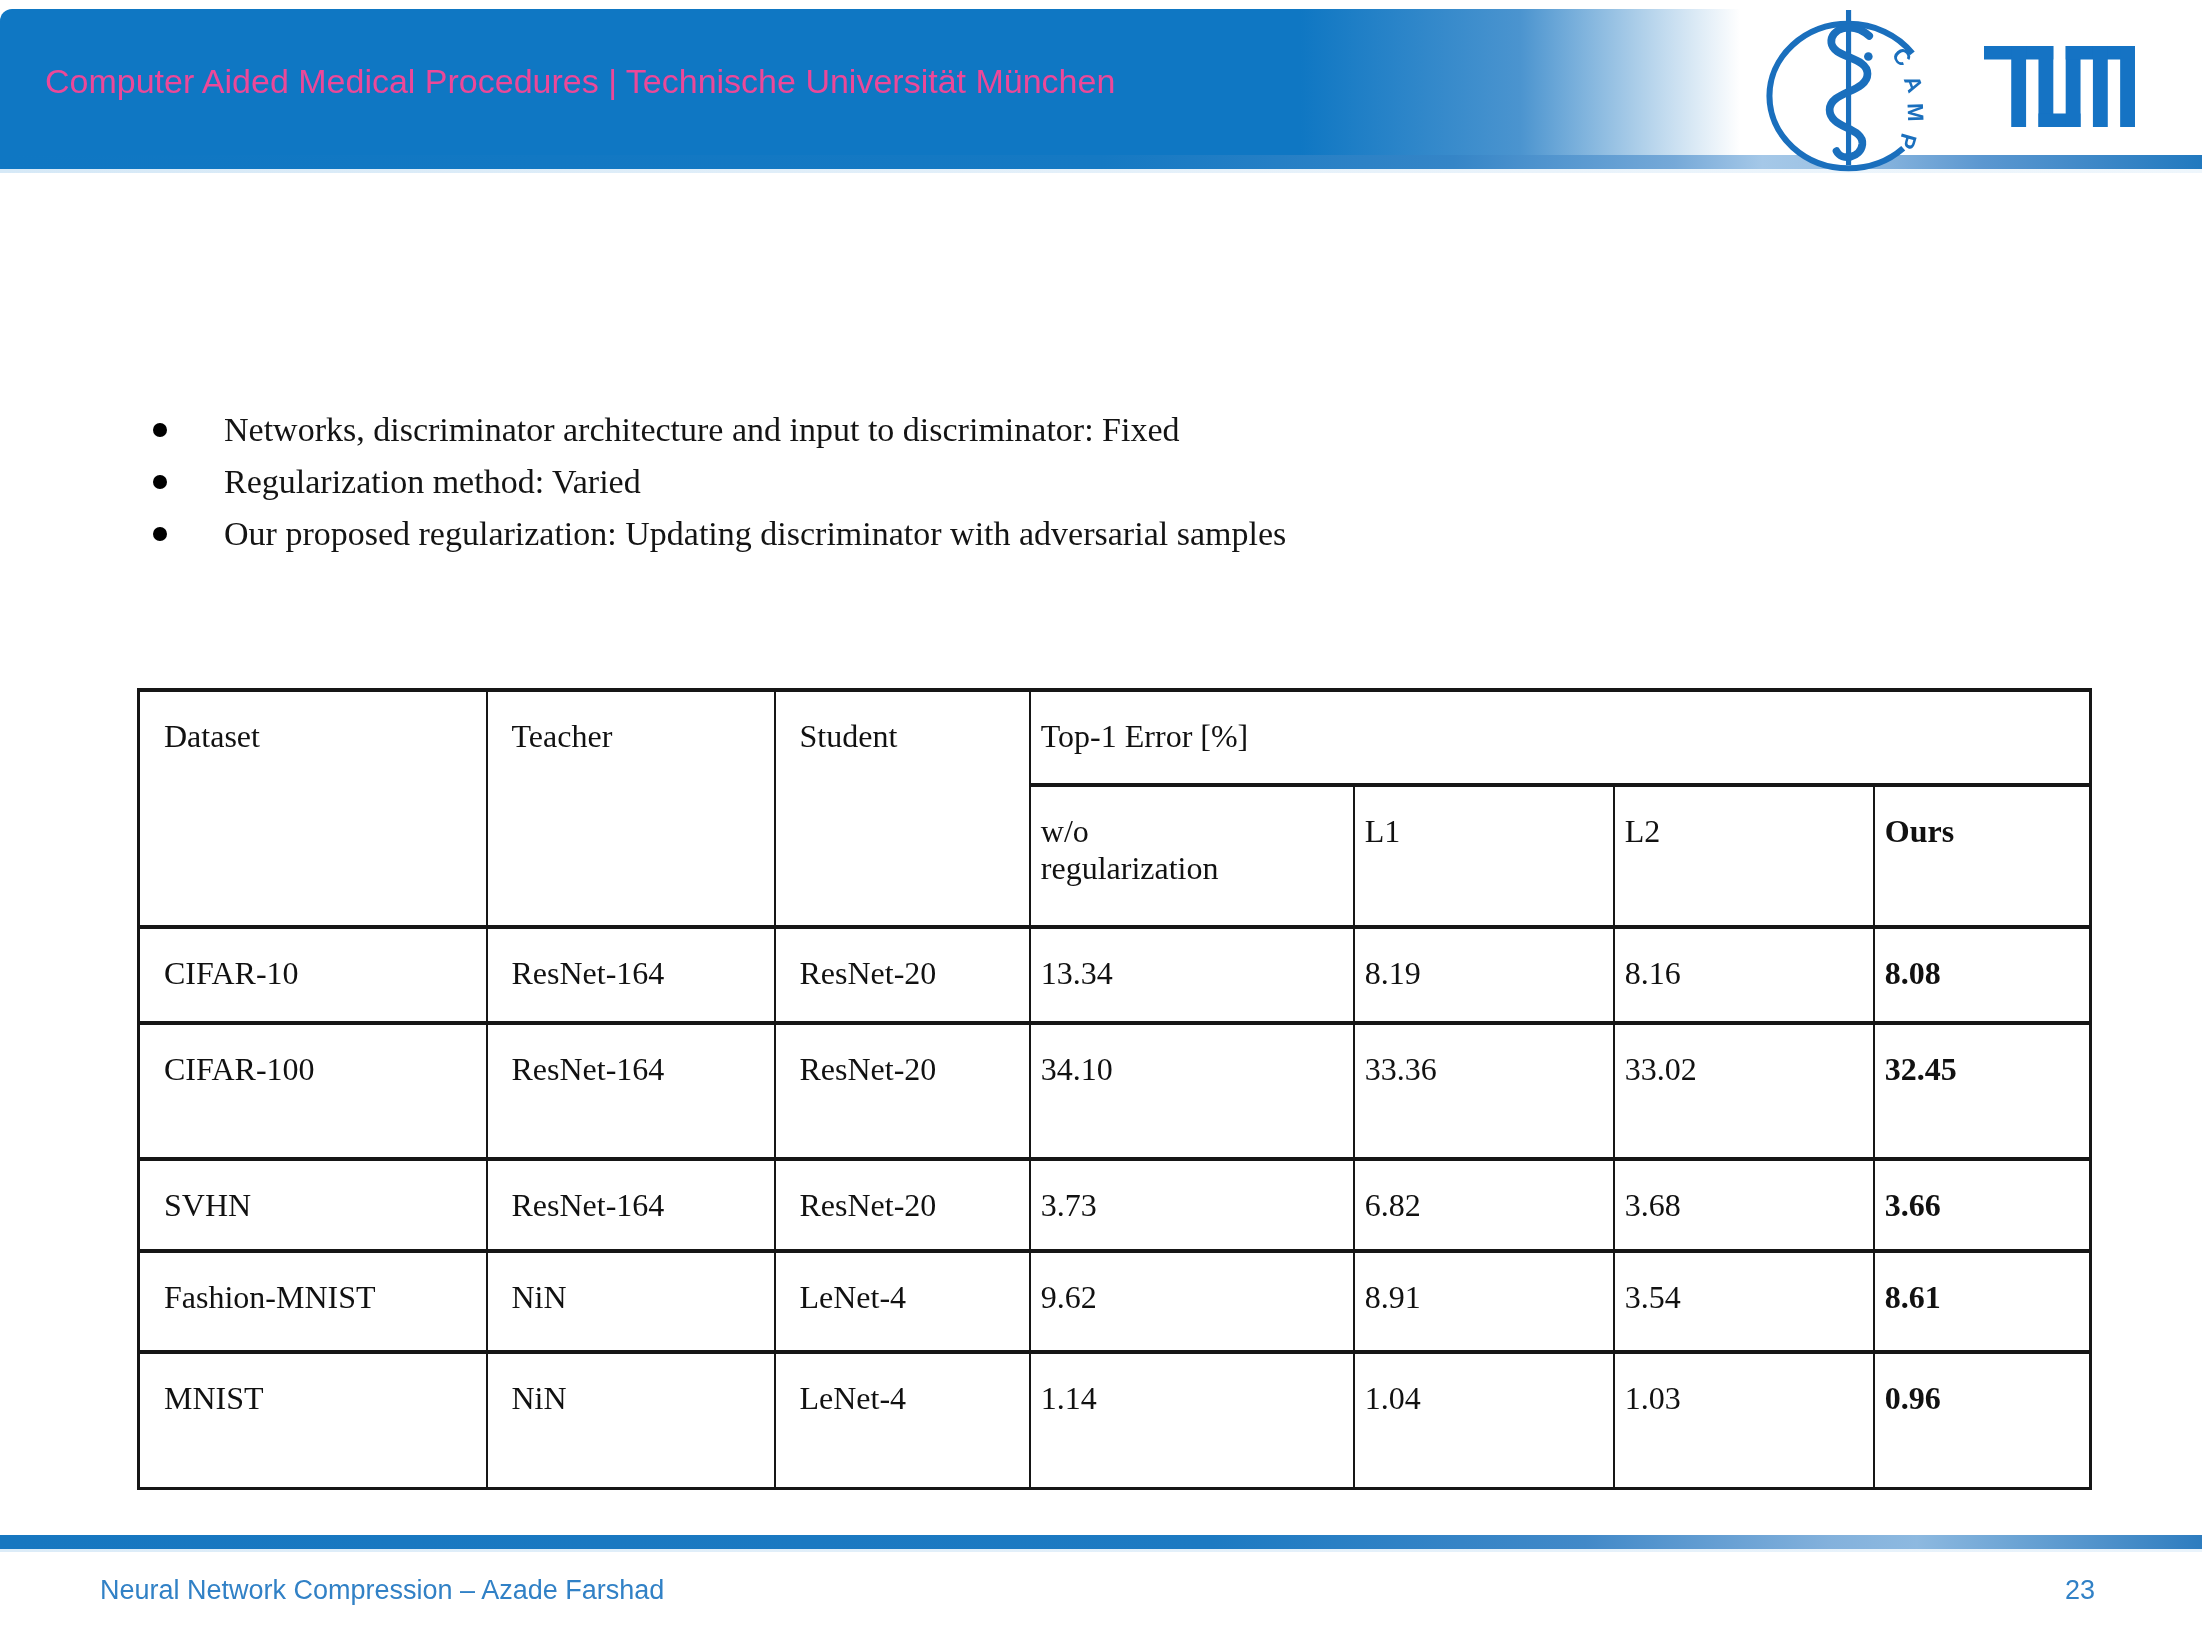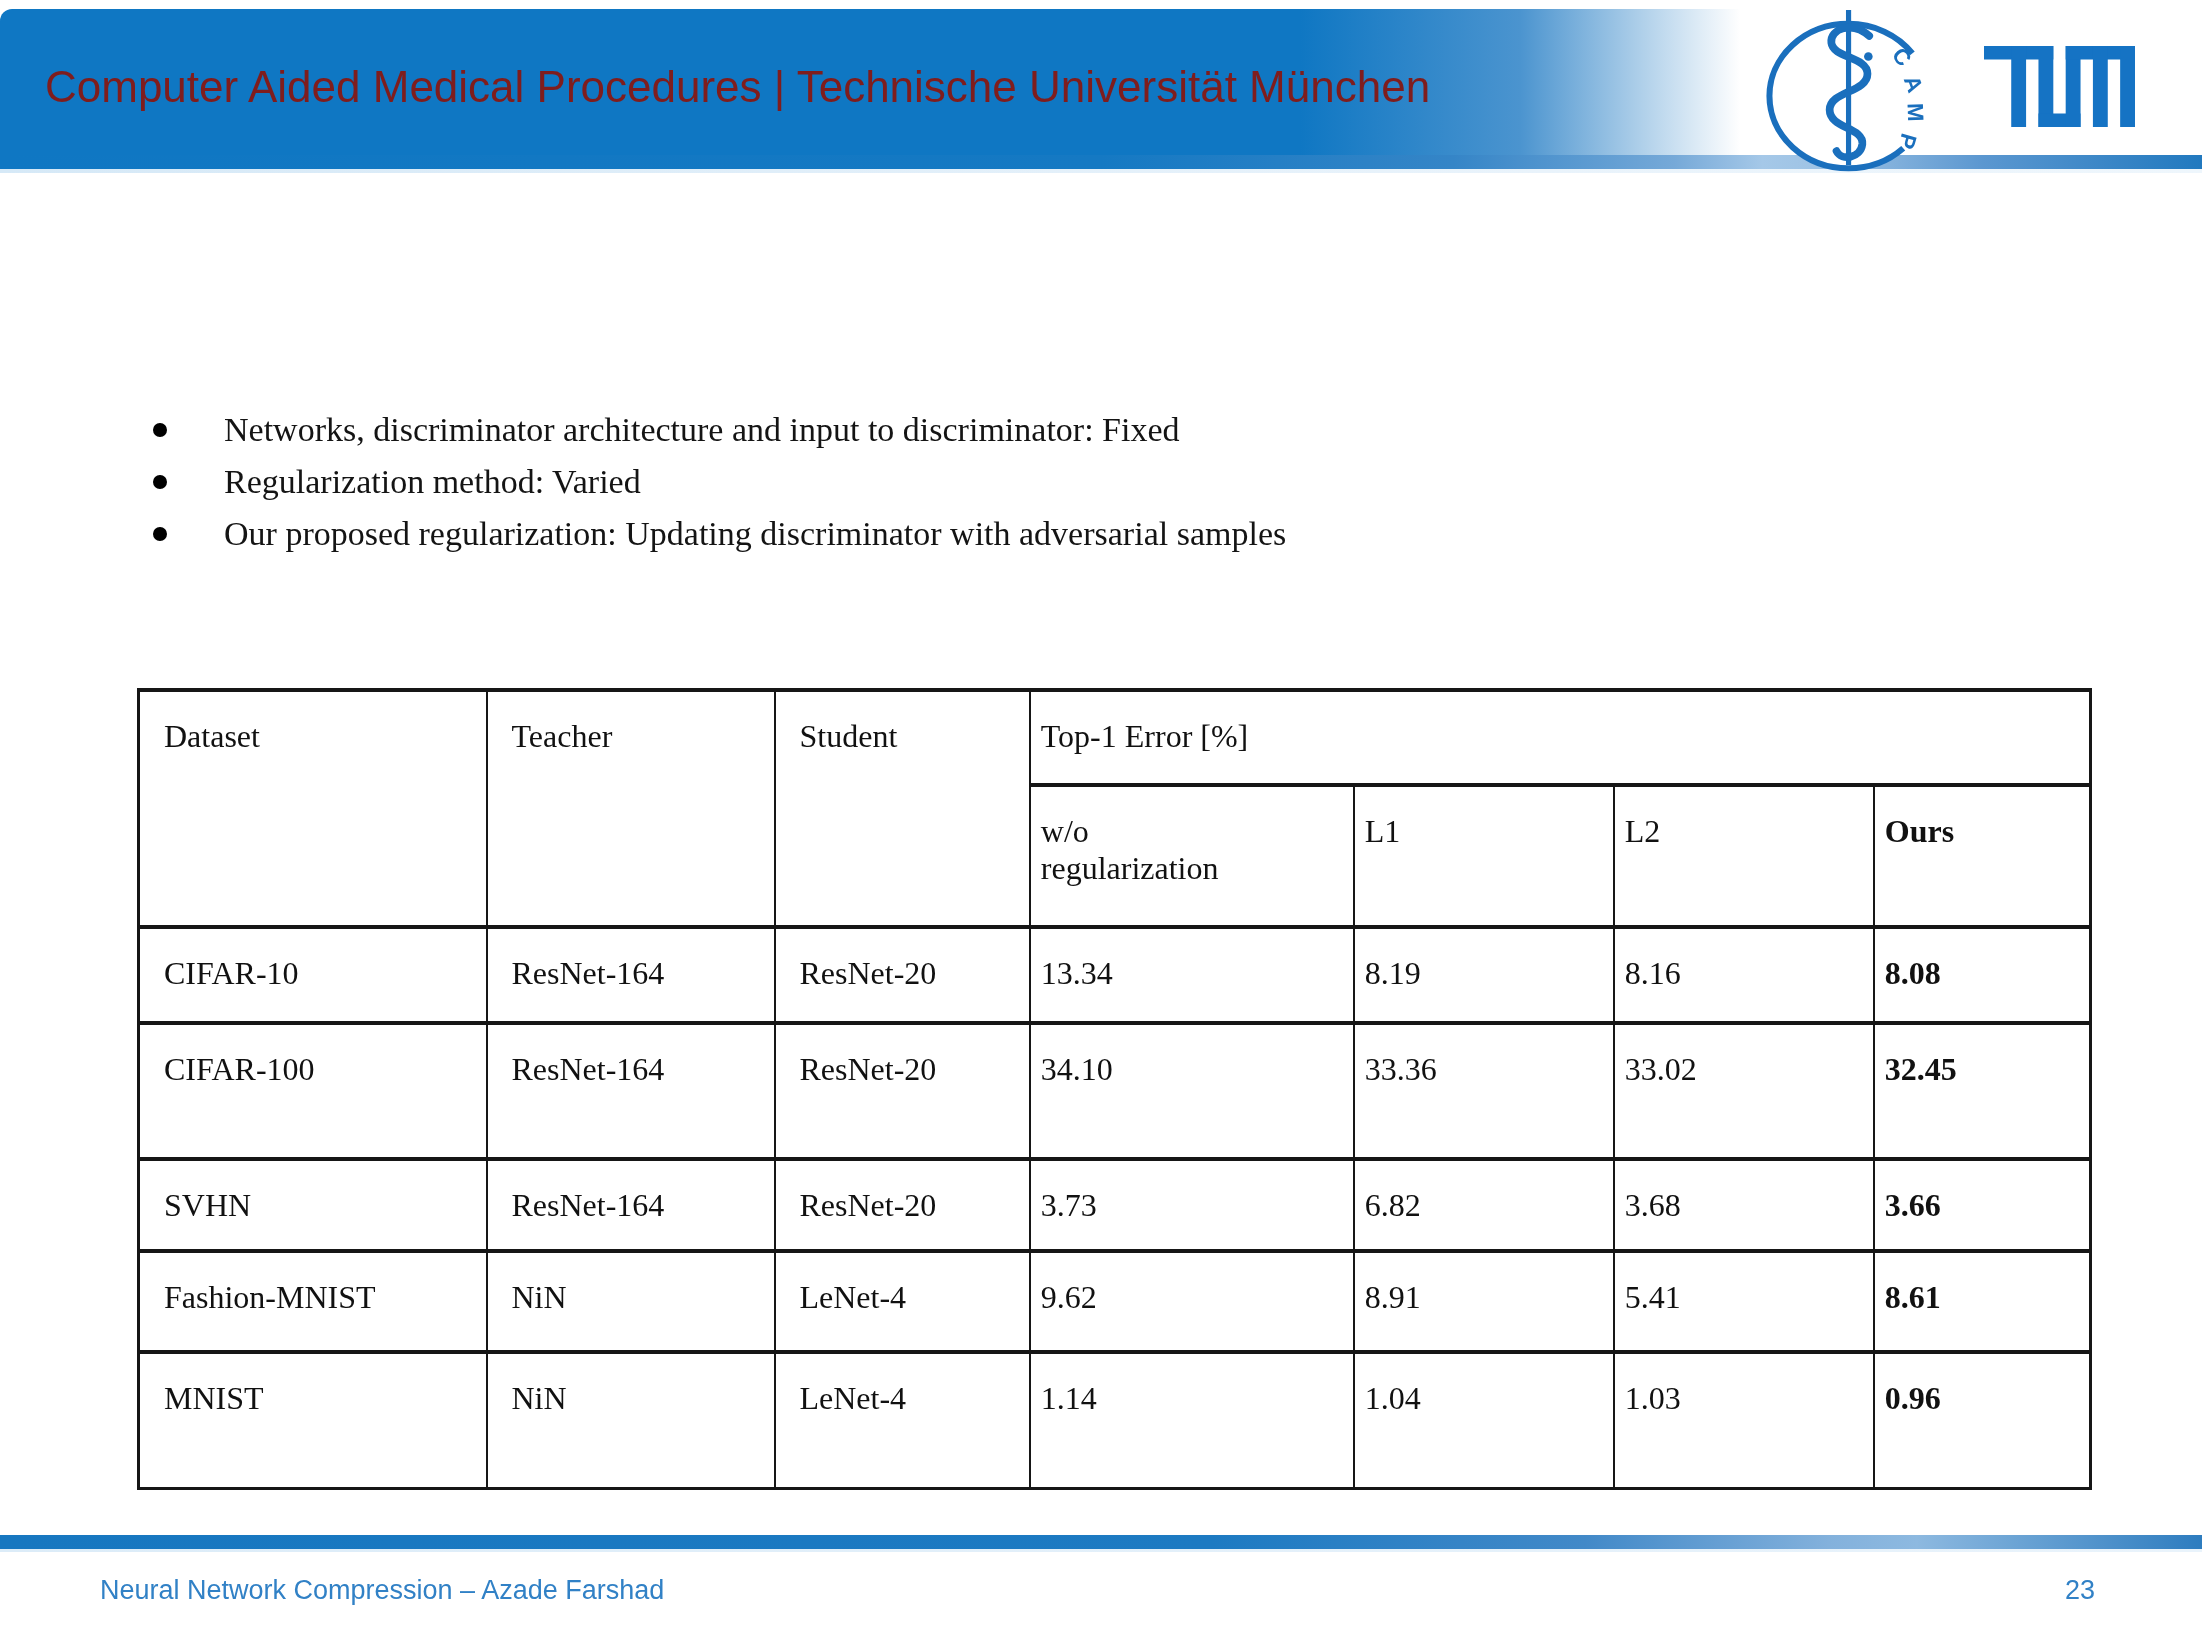--- a/index.html
+++ b/index.html
@@ -8,22 +8,22 @@
     overflow:hidden;font-family:"Liberation Serif", serif;color:#1b1b1b;
   }
   
   .band{
     position:absolute;left:0;top:8.6px;width:100%;height:146px;
     background:linear-gradient(to right,#0f77c3 0%,#0f77c3 59%,#4b94cf 69%,#b8d5ec 75%,#ffffff 79%);
     border-top-left-radius:12px;
   }
   .band-title{
     position:absolute;left:45px;top:64px;
-    font-family:"Liberation Sans", sans-serif;font-size:44px;line-height:1.05;
-    color:#7f1d1d;white-space:nowrap;
+    font-family:"Liberation Sans", sans-serif;font-size:34px;line-height:1.05;
+    color:#ec4899;white-space:nowrap;
   }
   .band-strip{
     position:absolute;left:0;top:155px;width:100%;height:13.8px;
     background:linear-gradient(to right,#0f77c3 0%,#1579c3 50%,#3585c7 66%,#76a9d8 76%,#a5c8e8 80%,#9dc2e4 83%,#5b97d0 90%,#2179bf 100%);
   }
   .band-glow{
     position:absolute;left:0;top:169px;width:100%;height:4.3px;
     background:linear-gradient(to right,#d6e9f7 0%,#e9f3fb 70%,#eef6fc 100%);
   }
   .camp-logo{position:absolute;left:1766px;top:3.4px;}
@@ -176,21 +176,21 @@
         <td class="center">6.82</td>
         <td class="center">3.68</td>
         <td class="center bold">3.66</td>
       </tr>
       <tr style="height:101px">
         <td class="left">Fashion-MNIST</td>
         <td class="left">NiN</td>
         <td class="left">LeNet-4</td>
         <td class="center">9.62</td>
         <td class="center">8.91</td>
-        <td class="center">5.41</td>
+        <td class="center">3.54</td>
         <td class="center bold">8.61</td>
       </tr>
       <tr style="height:136px">
         <td class="left">MNIST</td>
         <td class="left">NiN</td>
         <td class="left">LeNet-4</td>
         <td class="center">1.14</td>
         <td class="center">1.04</td>
         <td class="center">1.03</td>
         <td class="center bold">0.96</td>

